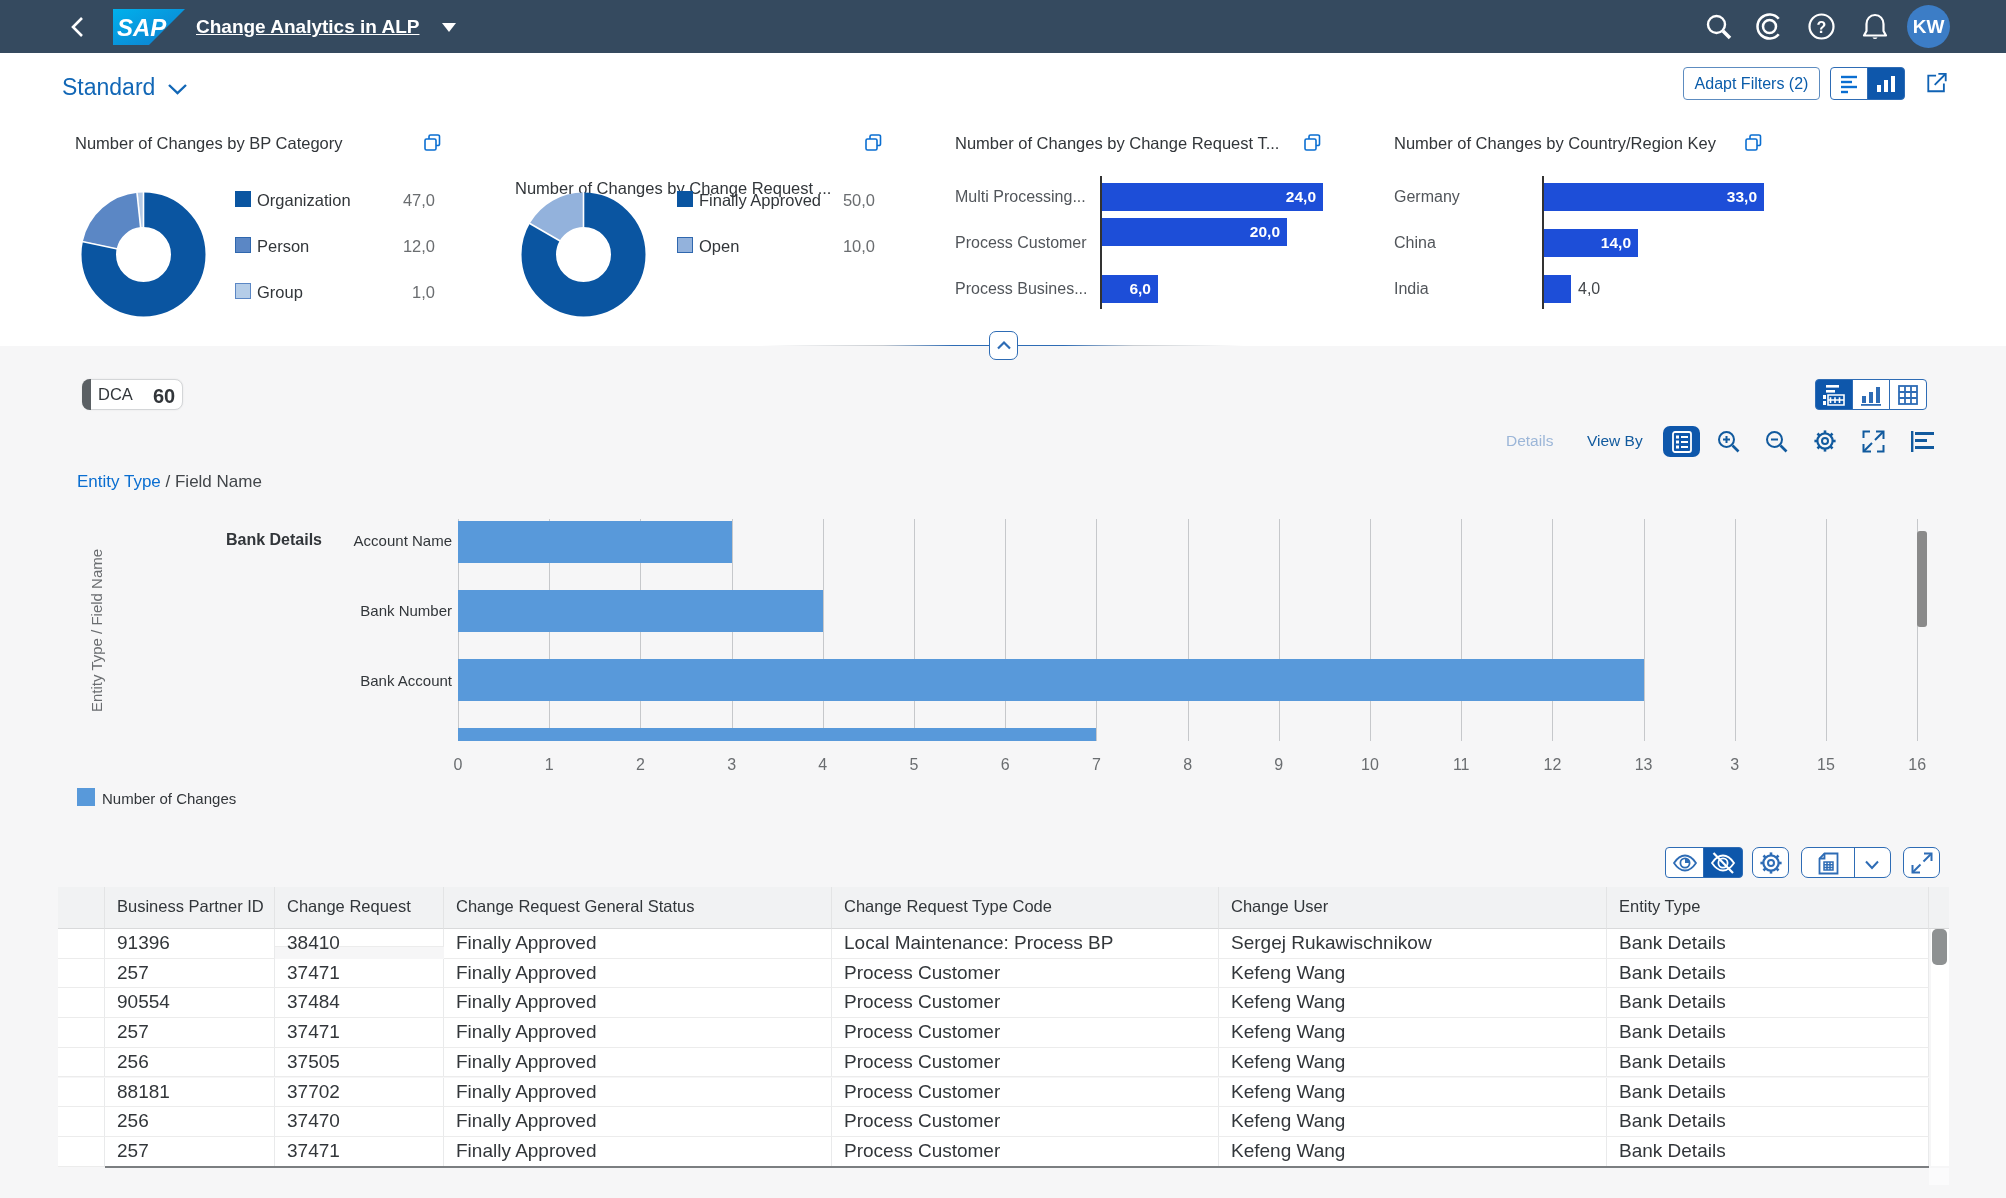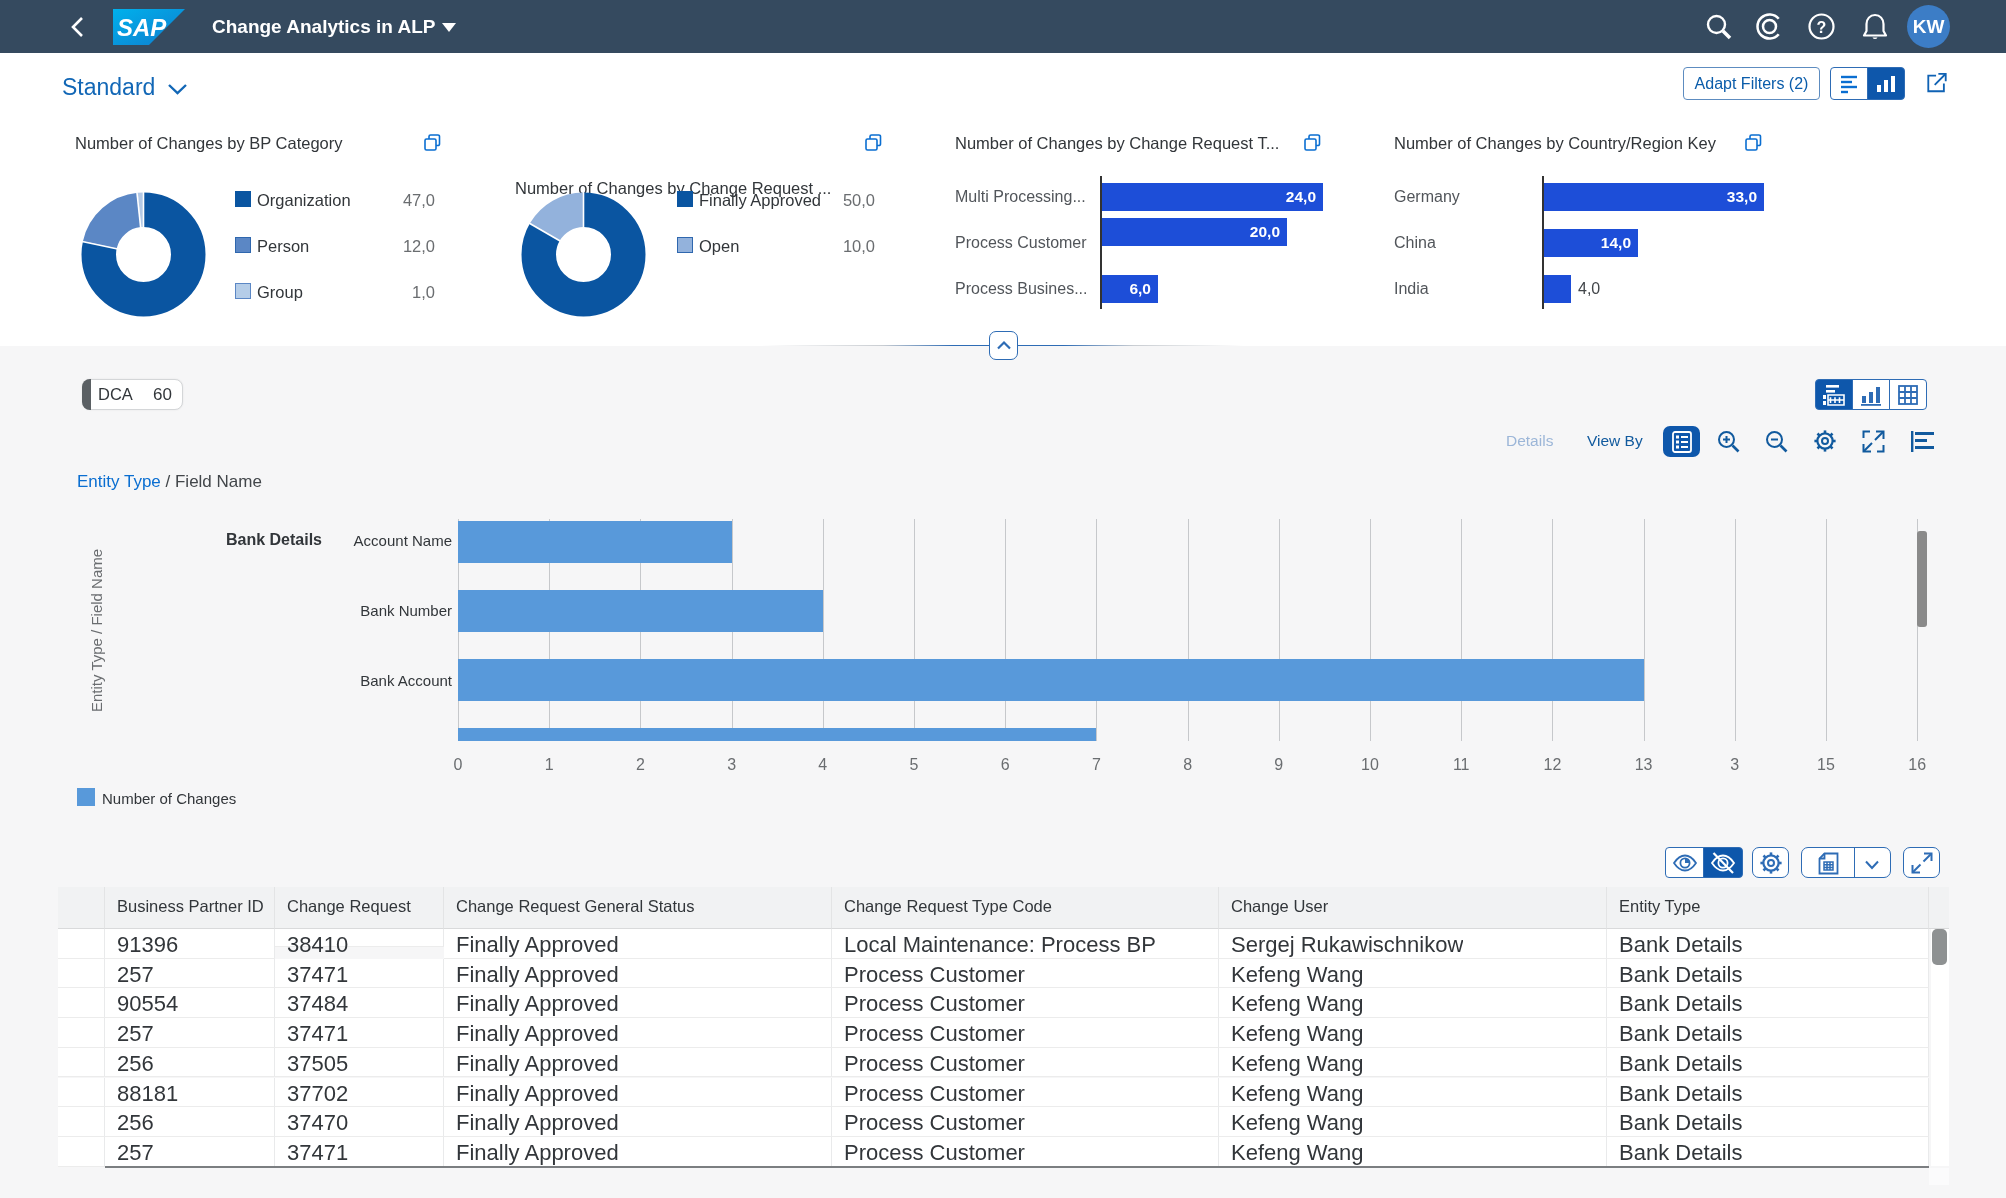--- a/index.html
+++ b/index.html
@@ -4,21 +4,21 @@
 <style>
   * { margin:0; padding:0; box-sizing:border-box; }
   html,body { width:2006px; height:1198px; }
   body { font-family:"Liberation Sans", sans-serif; background:#f6f6f7; overflow:hidden; }
   #page { position:relative; width:2006px; height:1198px; }
   .abs { position:absolute; }
   svg { display:block; }
 
   
   #shell { position:absolute; left:0; top:0; width:2006px; height:53px; background:#354a5f; z-index:5; }
-  #shell .title { position:absolute; left:212px; top:0; height:62px; line-height:53px; color:#fff; font-size:19px; font-weight:bold; }
+  #shell .title { position:absolute; left:196px; top:0; height:62px; line-height:53px; color:#fff; font-size:19px; font-weight:bold;text-decoration:underline; }
   #avatar { position:absolute; left:1907px; top:5px; width:43px; height:43px; border-radius:50%; background:#3c7dc6; color:#fff; font-size:19px; font-weight:bold; text-align:center; line-height:43px; }
 
   
   #fbar { position:absolute; left:0; top:0; width:2006px; height:346px; background:#fff; }
   #standard { position:absolute; left:62px; top:74px; font-size:23px; color:#1267b6; }
   #adaptbtn { position:absolute; left:1683px; top:67px; width:137px; height:33px; border:1px solid #5d8cc0; border-radius:4px; color:#0a5caa; font-size:16px; text-align:center; line-height:31px; background:#fff; }
 
   .kpi-title { position:absolute; top:134px; font-size:16.5px; color:#32363a; white-space:nowrap; }
   .leg-row { position:absolute; height:18px; }
   .leg-sw { position:absolute; width:16px; height:16px; }
@@ -32,21 +32,21 @@
 
   
   #hline { position:absolute; left:0; top:345px; width:2006px; height:1px;
     background:linear-gradient(to right, rgba(200,205,210,0) 0%, rgba(200,205,210,0) 38%, #c9cdd2 44%, #2e6cb5 47.5%, #2e6cb5 53%, #c9cdd2 56.5%, rgba(200,205,210,0) 62%, rgba(200,205,210,0) 100%); }
   #collapsebtn { position:absolute; left:989px; top:331px; width:29px; height:29px; background:#fff; border:1px solid #2e6cb5; border-radius:7px; }
 
   
   #chip { position:absolute; left:82px; top:379px; width:101px; height:31px; background:#fff; border:1px solid #d4d6d8; border-radius:8px; box-shadow:0 0 2px rgba(0,0,0,.08); }
   #chip .bar { position:absolute; left:-1px; top:-1px; width:9px; height:31px; background:#5b6064; border-radius:8px 0 0 8px; }
   #chip .t1 { position:absolute; left:15px; top:5px; font-size:16.5px; color:#32363a; }
-  #chip .t2 { position:absolute; left:70px; top:5px; font-size:17px; font-weight:normal; color:#32363a; }
+  #chip .t2 { position:absolute; left:70px; top:5px; font-size:20px; font-weight:bold; color:#32363a; }
 
   .segwrap { position:absolute; display:flex; }
   .segbtn { width:38px; height:31px; border:1px solid #2e6cb5; background:#fff; display:flex; align-items:center; justify-content:center; }
   .segbtn.sel { background:#0e57ab; }
 
   #details { position:absolute; left:1506px; top:432px; font-size:15.5px; color:#9cb6d8; }
   #viewby { position:absolute; left:1587px; top:432px; font-size:15.5px; color:#115a9e; }
   .tbtn { position:absolute; width:37px; height:31px; border-radius:7px; display:flex; align-items:center; justify-content:center; }
   .tbtn.blue { background:#0e57ab; }
 
@@ -63,21 +63,21 @@
   #chscroll { position:absolute; left:1917px; top:531px; width:10px; height:96px; background:#8a8a8a; border-radius:3px; }
   #mlegend { position:absolute; left:77px; top:788px; }
   #mlegend .sw { position:absolute; width:18px; height:18px; background:#5899da; }
   #mlegend .tx { position:absolute; left:25px; top:2px; font-size:15px; color:#32363a; white-space:nowrap; }
 
   
   #table { position:absolute; left:58px; top:887px; width:1891px; }
   .th { position:absolute; background:#f1f2f3; height:42px; border-bottom:1px solid #d9dadb; border-right:1px solid #e3e4e5; }
   .th .tx { position:absolute; left:12px; top:10px; font-size:16.5px; color:#32363a; white-space:nowrap; overflow:hidden; }
   .td { position:absolute; background:#fff; height:30px; border-bottom:1px solid #ececec; border-right:1px solid #e9eaeb; }
-  .td .tx { position:absolute; left:12px; top:3px; font-size:22px; color:#32363a; white-space:nowrap; overflow:hidden; }
+  .td .tx { position:absolute; left:12px; top:3px; font-size:19px; color:#32363a; white-space:nowrap; overflow:hidden; }
   #tbot { position:absolute; left:47px; top:279px; width:1824px; height:2px; background:#7b7e81; }
   #tscroll { position:absolute; left:1873px; top:42px; width:18px; height:237px; background:#fff; }
   #tthumb { position:absolute; left:1874px; top:42px; width:15px; height:36px; background:#8e9192; border-radius:5px; }
 </style>
 </head>
 <body>
 <div id="page">
 
   <div id="shell">
     <svg class="abs" style="left:70px;top:16px" width="16" height="22" viewBox="0 0 16 22">

